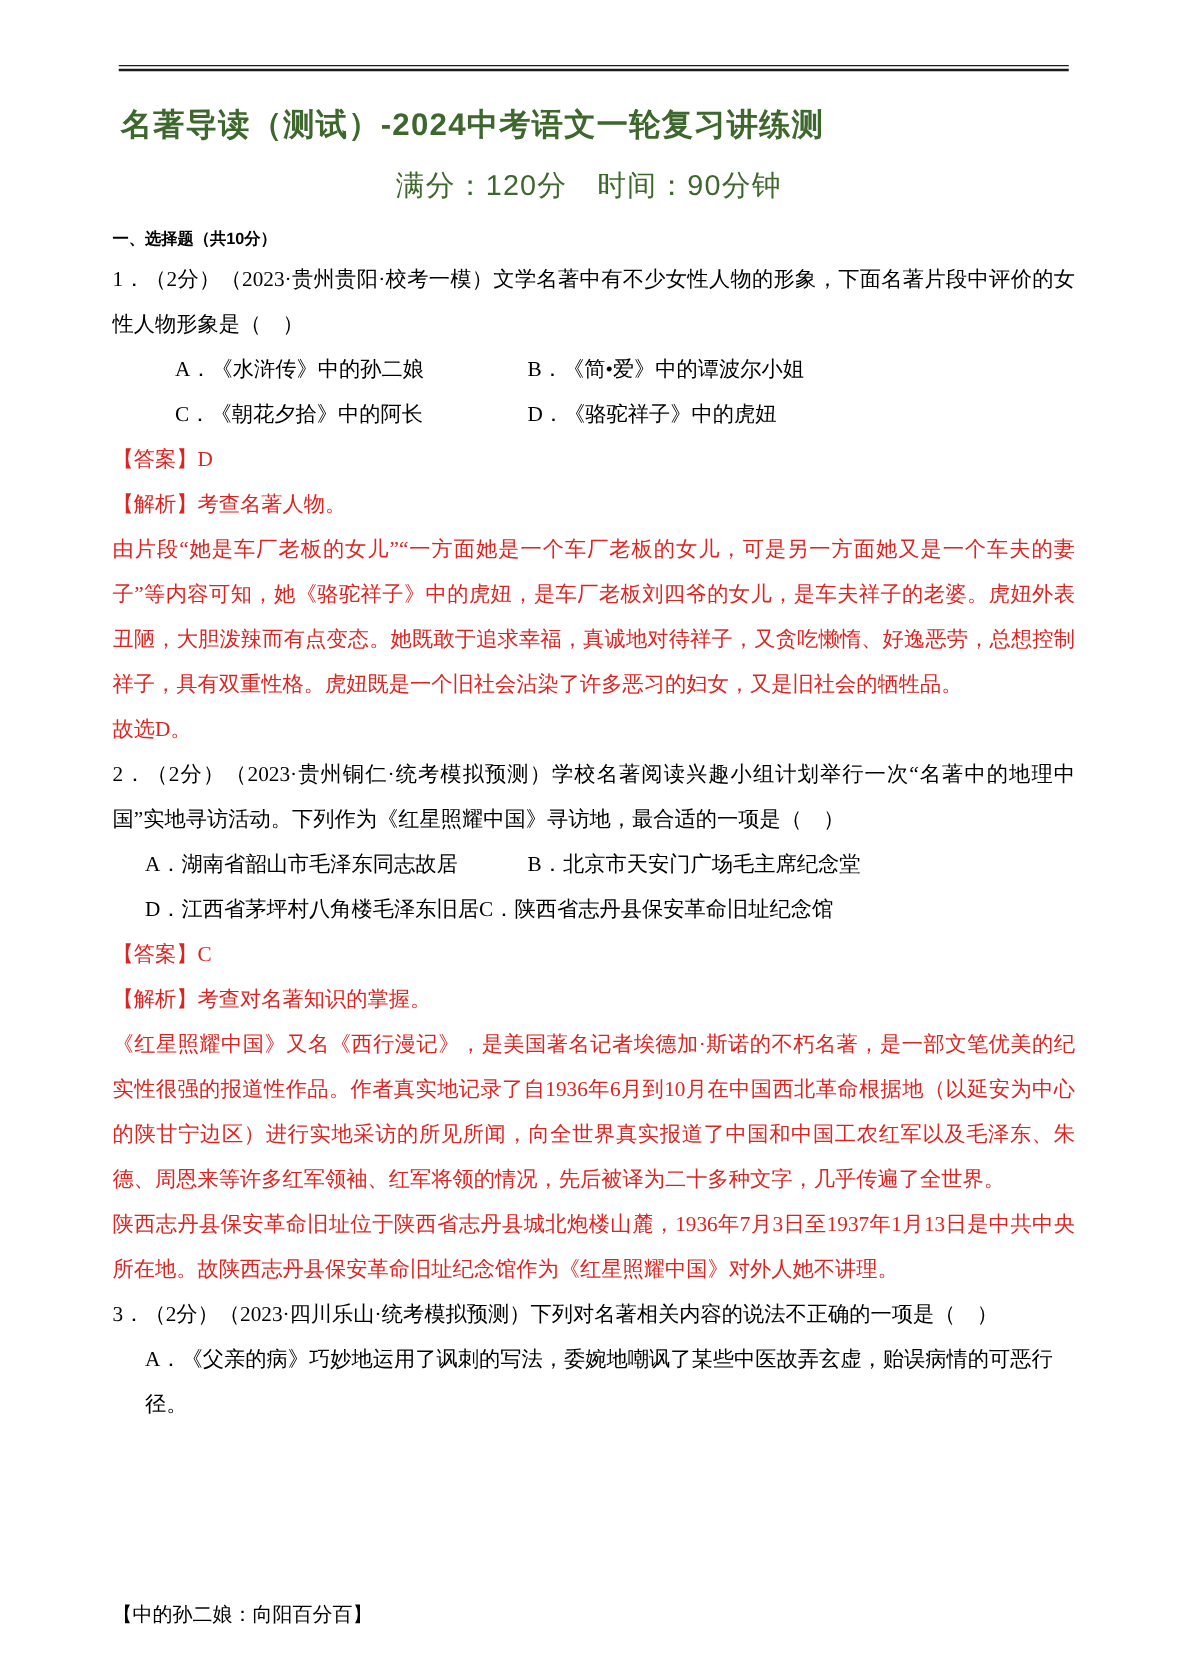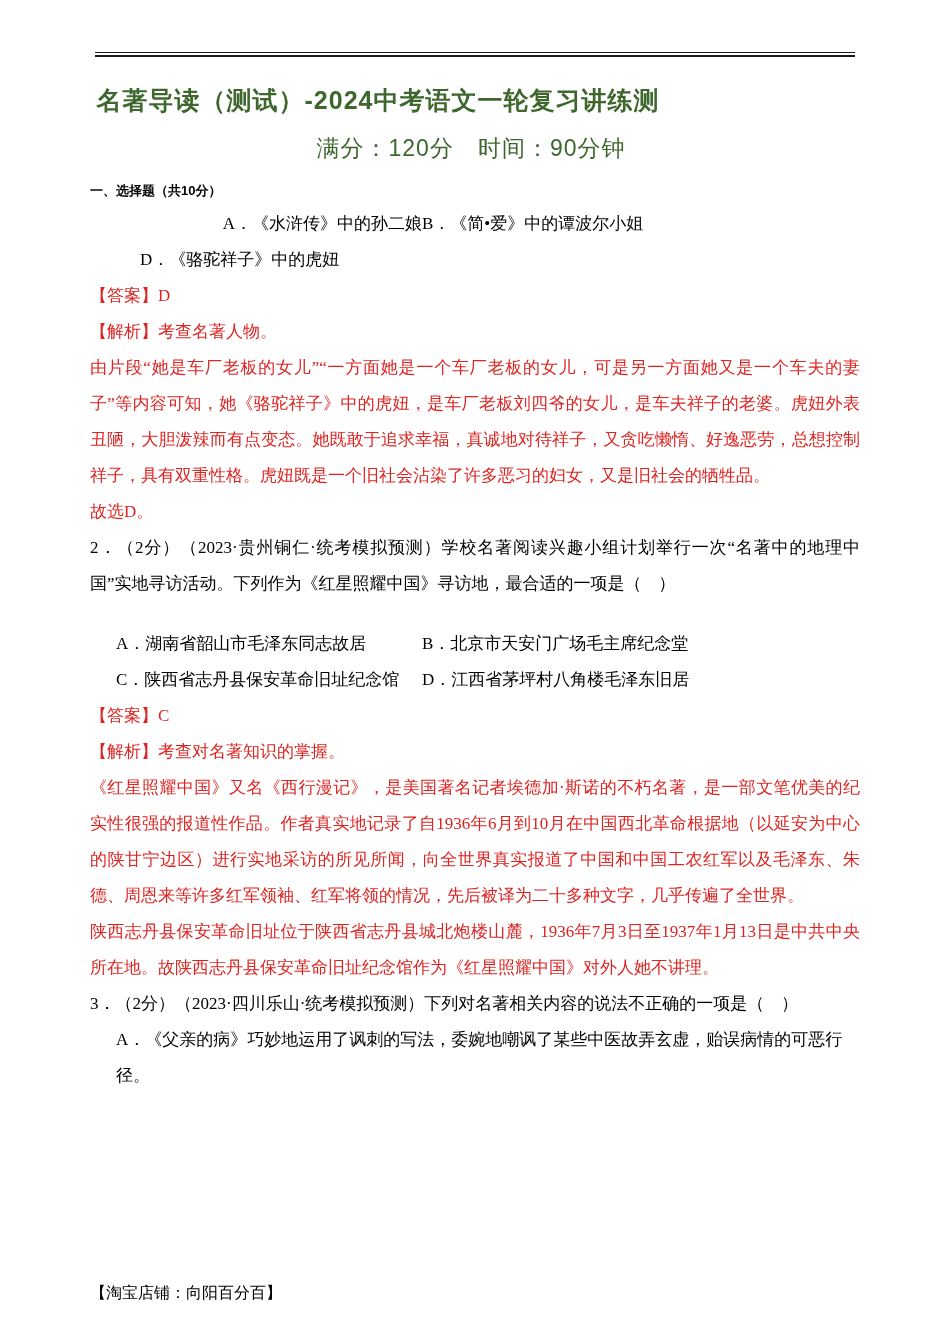--- a/index.html
+++ b/index.html
@@ -73,22 +73,22 @@
     text-indent: 2em;
   }
   .red { color: #dc2422; }
   .options { margin: 0; }
   .opt-row {
     display: flex;
     font-size: 17px;
     line-height: 36px;
   }
   .q1-options { padding-left: 50px; }
-  .q1-options .opt-cell-left { width: 282px; flex: 0 0 282px; text-align: right; }
-  .q2-options { padding-left: 26px; margin-top: 24px; }
+  .q1-options .opt-cell-left { width: 282px; flex: 0 0 282px; }
+  .q2-options { padding-left: 26px; }
   .q2-options .opt-cell-left { width: 306px; flex: 0 0 306px; }
   .q3-option { padding-left: 26px; }
   .opt-cell { white-space: nowrap; }
   .page-footer {
     position: absolute;
     left: 90px;
     top: 1280px;
     font-size: 16px;
     line-height: 26px;
     margin: 0;
@@ -100,57 +100,59 @@
 <div class="header-rule"></div>
 
 <div class="doc-title">名著导读（测试）-2024中考语文一轮复习讲练测</div>
 <div class="doc-subtitle">满分：120分　时间：90分钟</div>
 
 <div class="doc-body">
 
   <p class="section-heading">一、选择题（共10分）</p>
 
   <div>
+    <p class="para">1．（2分）（2023·贵州贵阳·校考一模）文学名著中有不少女性人物的形象，下面名著片段中评价的女性人物形象是（　）</p>
     <div class="options q1-options">
       <div class="opt-row">
         <span class="opt-cell opt-cell-left">A．《水浒传》中的孙二娘</span>
         <span class="opt-cell">B．《简•爱》中的谭波尔小姐</span>
       </div>
       <div class="opt-row">
+        <span class="opt-cell opt-cell-left">C．《朝花夕拾》中的阿长</span>
         <span class="opt-cell">D．《骆驼祥子》中的虎妞</span>
       </div>
     </div>
     <p class="para red"><span>【答案】</span><span>D</span></p>
     <p class="para red"><span>【解析】</span><span>考查名著人物。</span></p>
     <p class="para red">由片段“她是车厂老板的女儿”“一方面她是一个车厂老板的女儿，可是另一方面她又是一个车夫的妻子”等内容可知，她《骆驼祥子》中的虎妞，是车厂老板刘四爷的女儿，是车夫祥子的老婆。虎妞外表丑陋，大胆泼辣而有点变态。她既敢于追求幸福，真诚地对待祥子，又贪吃懒惰、好逸恶劳，总想控制祥子，具有双重性格。虎妞既是一个旧社会沾染了许多恶习的妇女，又是旧社会的牺牲品。</p>
     <p class="para red">故选D。</p>
   </div>
 
   <div>
     <p class="para">2．（2分）（2023·贵州铜仁·统考模拟预测）学校名著阅读兴趣小组计划举行一次“名著中的地理中国”实地寻访活动。下列作为《红星照耀中国》寻访地，最合适的一项是（　）</p>
     <div class="options q2-options">
       <div class="opt-row">
         <span class="opt-cell opt-cell-left">A．湖南省韶山市毛泽东同志故居</span>
         <span class="opt-cell">B．北京市天安门广场毛主席纪念堂</span>
       </div>
       <div class="opt-row">
+        <span class="opt-cell">D．江西省茅坪村八角楼毛泽东旧居</span>
         <span class="opt-cell opt-cell-left">C．陕西省志丹县保安革命旧址纪念馆</span>
-        <span class="opt-cell">D．江西省茅坪村八角楼毛泽东旧居</span>
       </div>
     </div>
     <p class="para red"><span>【答案】</span><span>C</span></p>
     <p class="para red"><span>【解析】</span><span>考查对名著知识的掌握。</span></p>
     <p class="para red">《红星照耀中国》又名《西行漫记》，是美国著名记者埃德加·斯诺的不朽名著，是一部文笔优美的纪实性很强的报道性作品。作者真实地记录了自1936年6月到10月在中国西北革命根据地（以延安为中心的陕甘宁边区）进行实地采访的所见所闻，向全世界真实报道了中国和中国工农红军以及毛泽东、朱德、周恩来等许多红军领袖、红军将领的情况，先后被译为二十多种文字，几乎传遍了全世界。</p>
     <p class="para red">陕西志丹县保安革命旧址位于陕西省志丹县城北炮楼山麓，1936年7月3日至1937年1月13日是中共中央所在地。故陕西志丹县保安革命旧址纪念馆作为《红星照耀中国》对外人她不讲理。</p>
   </div>
 
   <div>
     <p class="para">3．（2分）（2023·四川乐山·统考模拟预测）下列对名著相关内容的说法不正确的一项是（　）</p>
     <div class="options q3-option">
       <div class="opt-row">
         <span class="opt-cell" style="white-space:normal;">A．《父亲的病》巧妙地运用了讽刺的写法，委婉地嘲讽了某些中医故弄玄虚，贻误病情的可恶行径。</span>
       </div>
     </div>
   </div>
 
 </div>
 
-<p class="page-footer">【淘宝店铺：向阳百分百】</p>
+<p class="page-footer">【中的孙二娘：向阳百分百】</p>
 
 </body></html>

